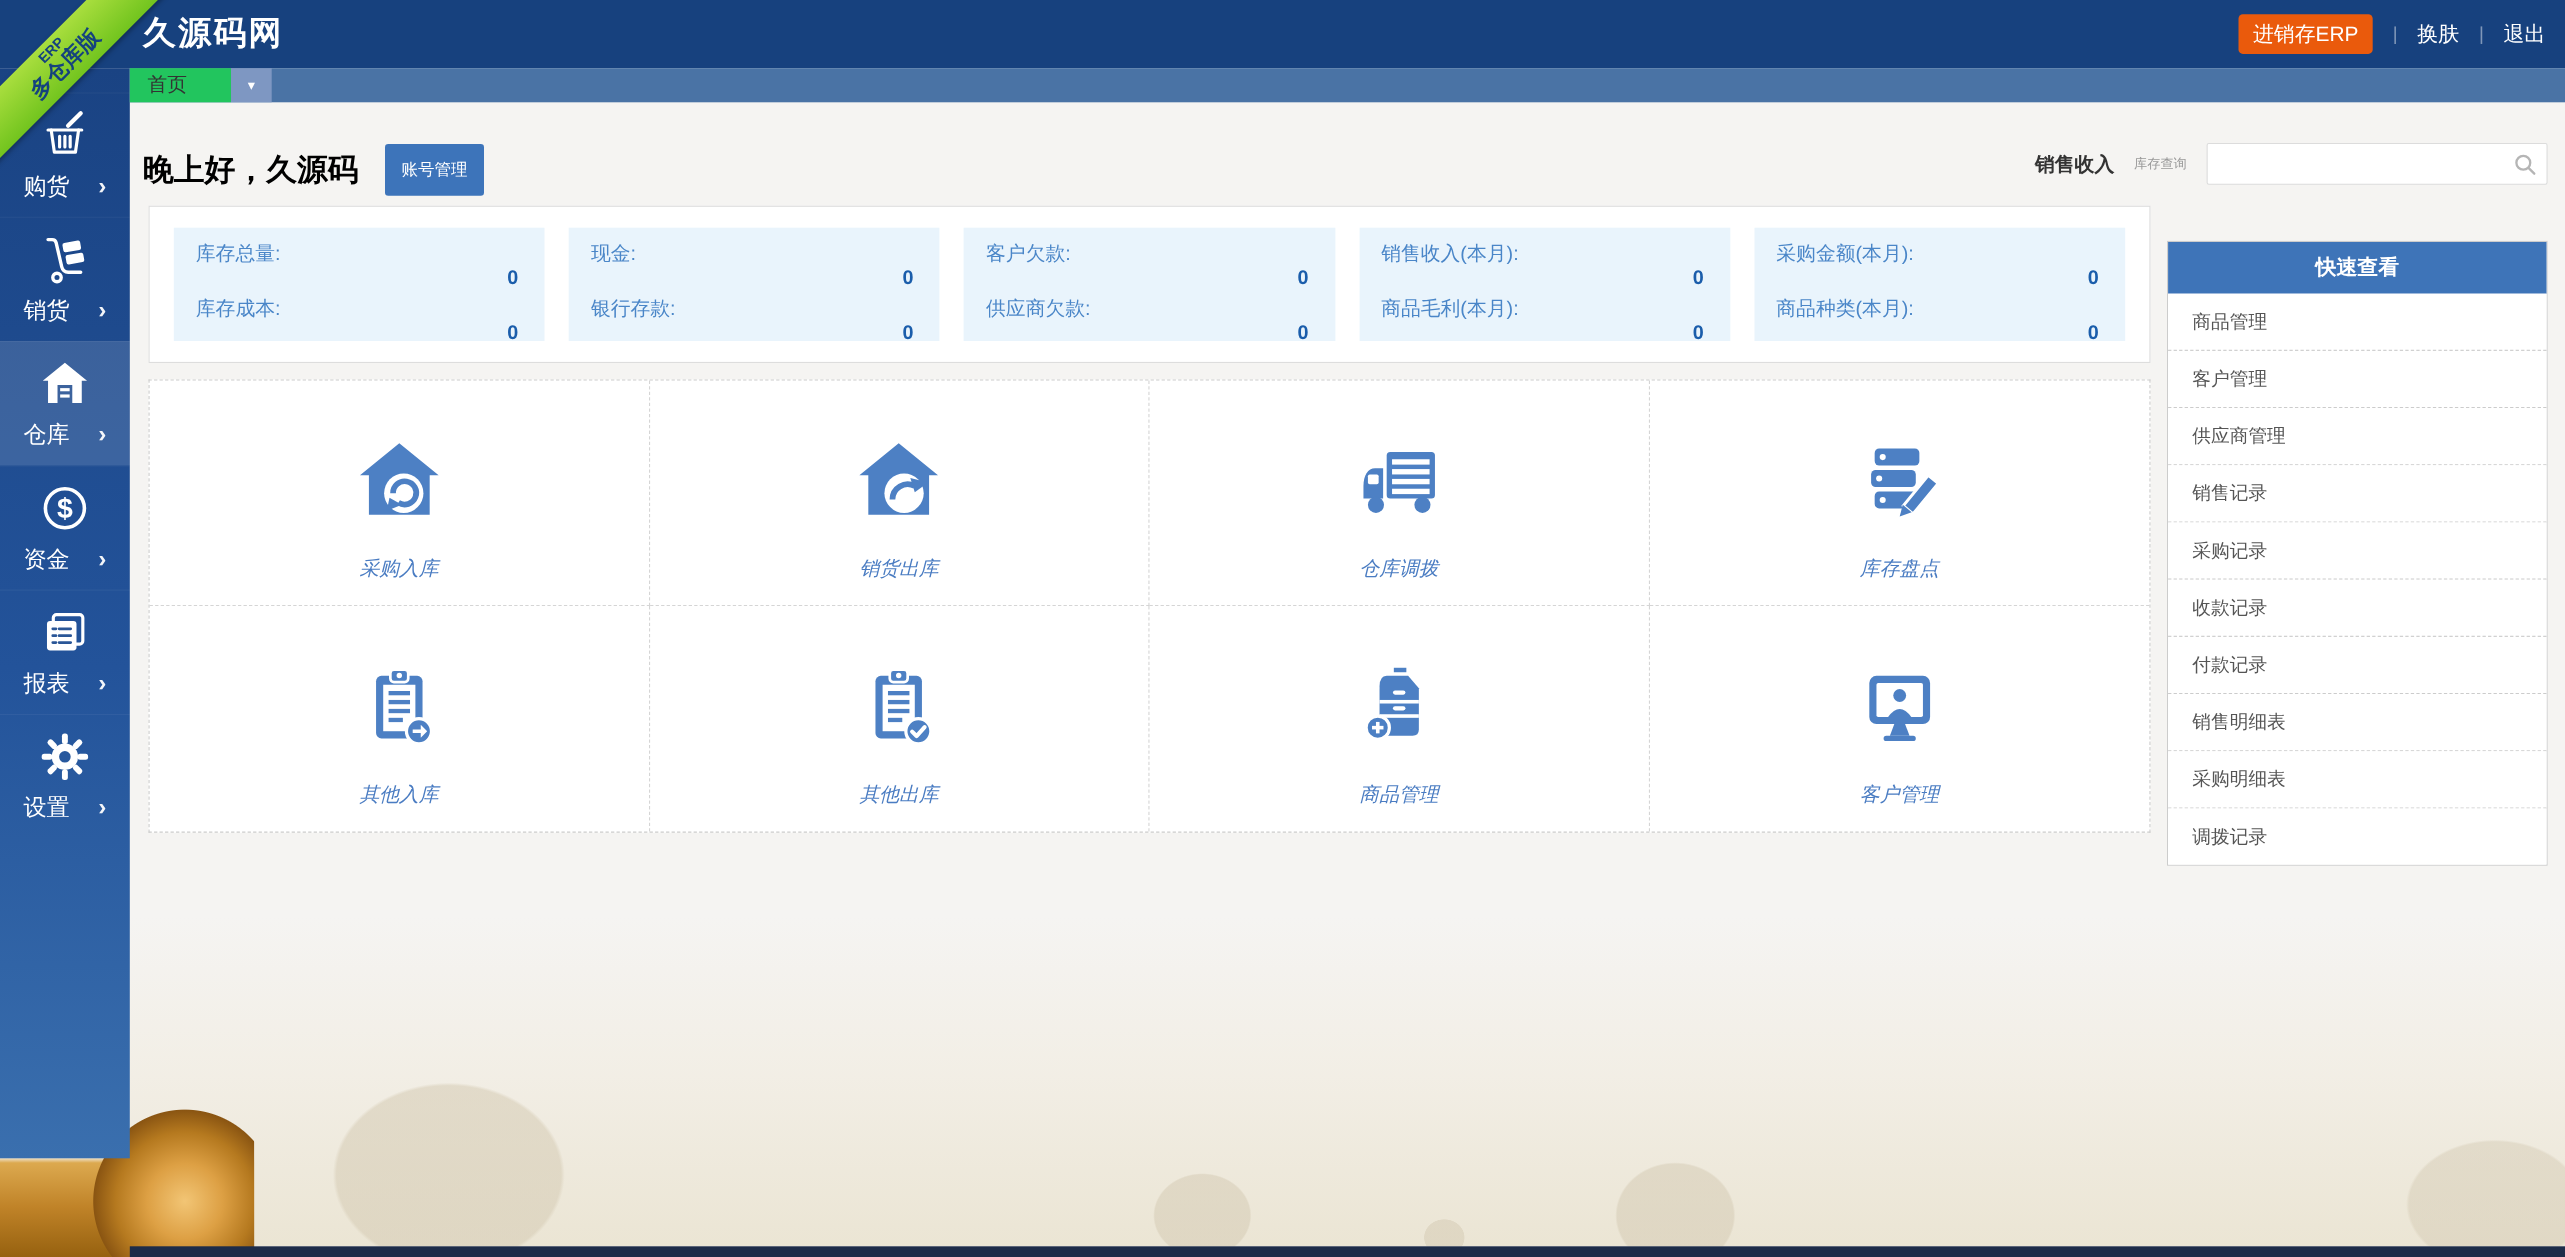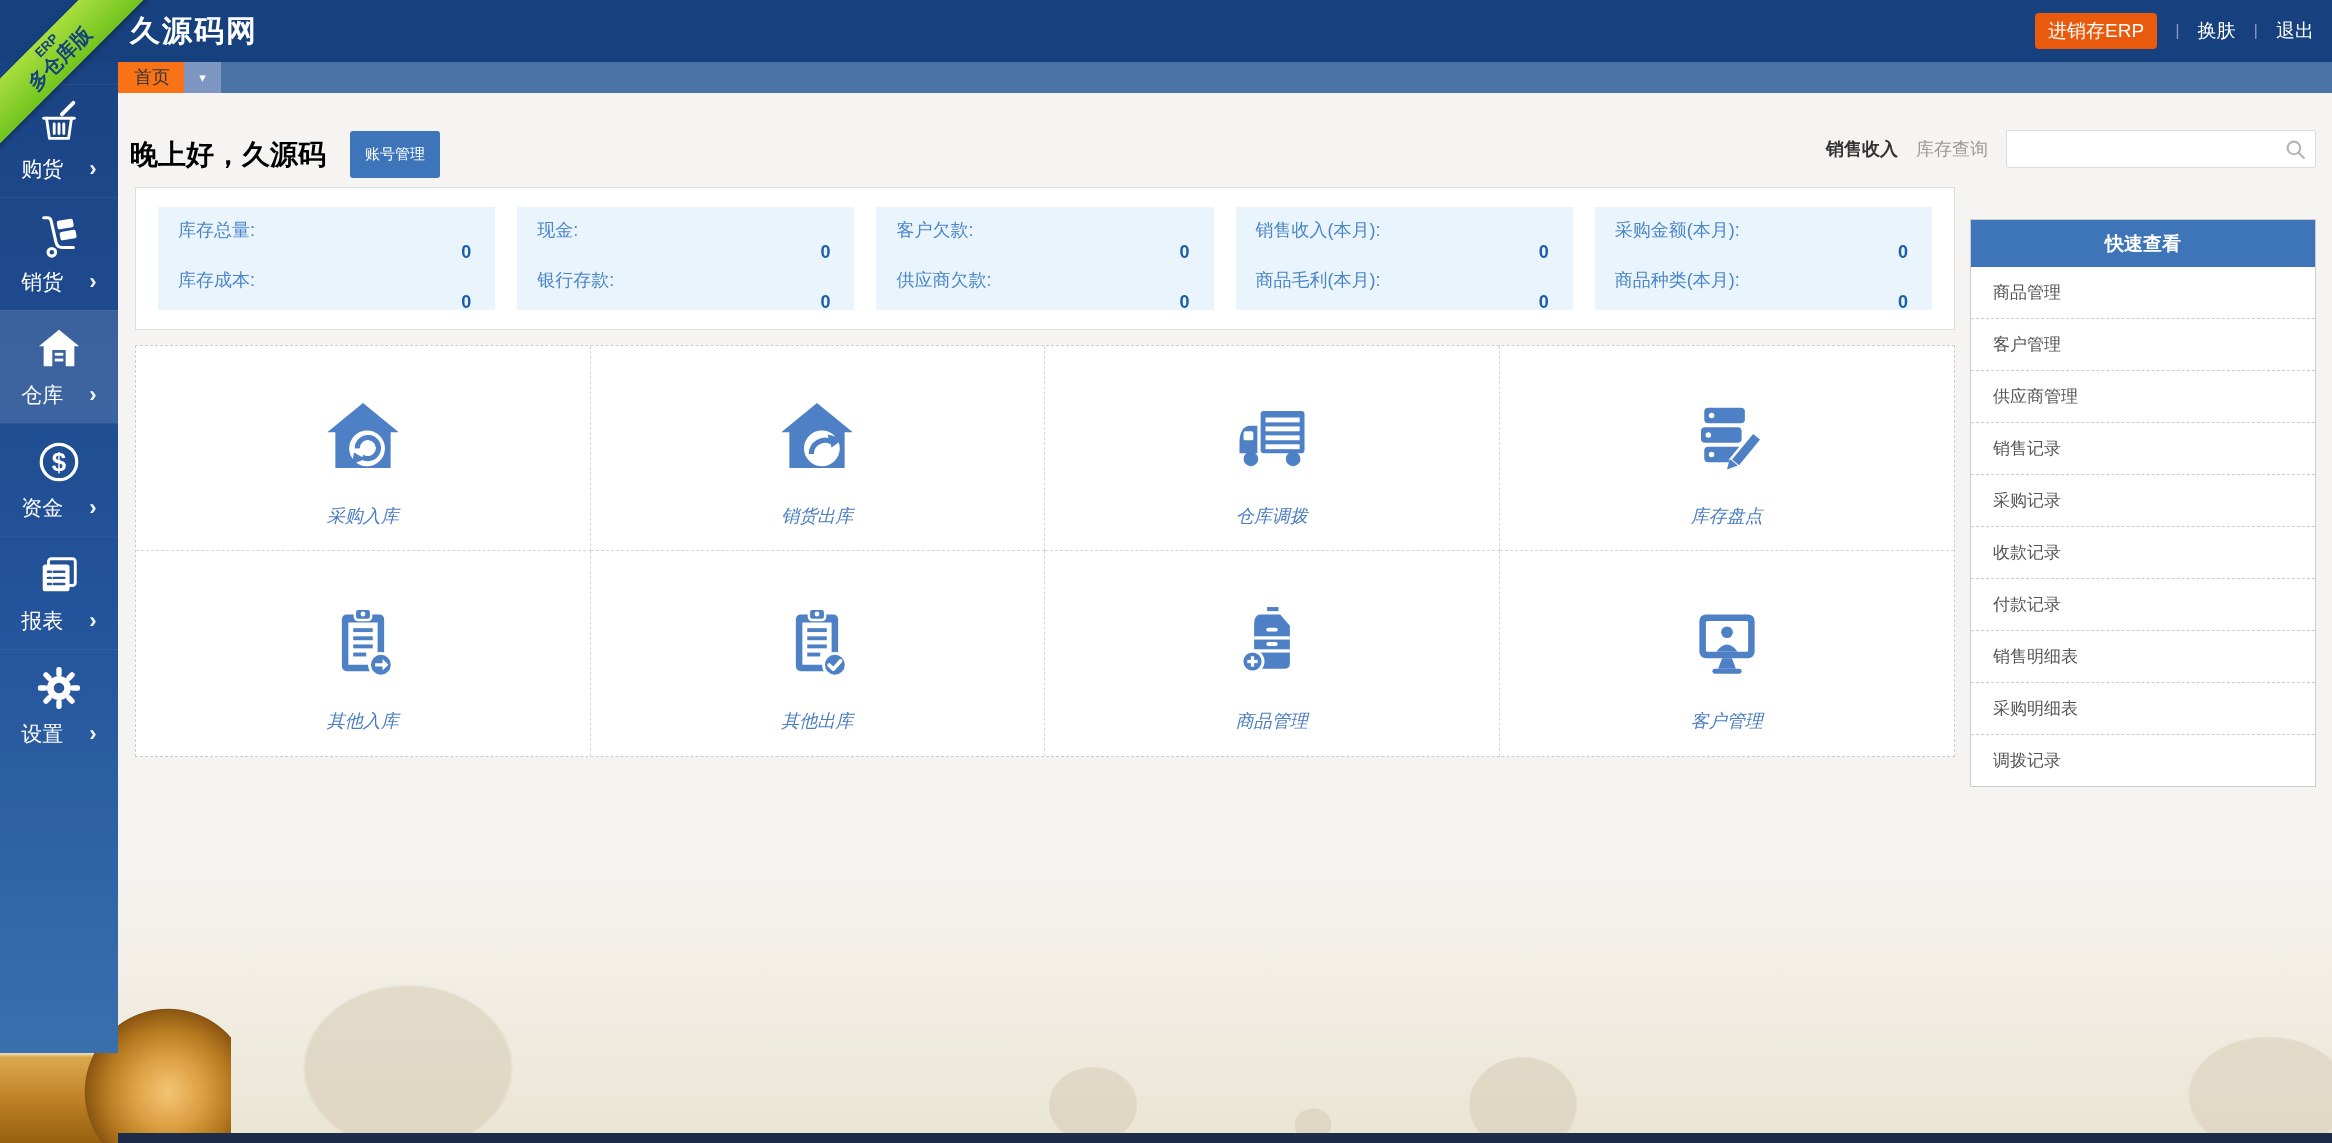--- a/index.html
+++ b/index.html
@@ -24,30 +24,30 @@
   .sidebar{position:absolute;left:0;top:62px;width:118px;height:991px;background:linear-gradient(180deg,#1a4383 0%,#23539a 55%,#3a6fae 100%);z-index:4;padding-top:22px;box-sizing:border-box;}
   .side-item{height:112px;display:flex;flex-direction:column;align-items:center;justify-content:center;gap:9px;cursor:pointer;border-top:1px solid rgba(255,255,255,.05);}
   .side-item.active{background:rgba(255,255,255,.13);}
   .side-item .lbl-row{display:flex;align-items:center;gap:26px;}
   .side-label{color:#fff;font-size:21px;}
   .side-chev{color:#fff;font-size:22px;line-height:18px;font-weight:bold;opacity:.95;}
   .side-icon svg{display:block;}
 
   
   .tabbar{position:absolute;left:118px;top:62px;right:0;height:31px;background:#4a73a5;z-index:5;display:flex;}
-  .tab-active{width:66px;background:#f97316;color:#333;font-size:18px;line-height:31px;padding-left:16px;box-sizing:border-box;cursor:pointer;}
+  .tab-active{width:92px;background:#22c55e;color:#333;font-size:18px;line-height:31px;padding-left:16px;box-sizing:border-box;cursor:pointer;}
   .tab-caret{width:37px;background:#7e97c2;color:#fff;text-align:center;line-height:31px;font-size:13px;cursor:pointer;}
 
   
   .greeting{position:absolute;left:130px;top:131px;display:flex;align-items:center;gap:24px;z-index:2;}
   .greet-text{font-size:28px;font-weight:bold;color:#000000;}
   .account-badge{background:#3d74ba;color:#fff;font-size:15px;padding:14px 15px;border-radius:3px;cursor:pointer;}
   .inv-toolbar{position:absolute;right:16px;top:130px;display:flex;align-items:center;gap:18px;z-index:2;}
   .inv-warning{font-size:18px;font-weight:bold;color:#333;cursor:pointer;}
-  .inv-query{font-size:18px;color:#999;cursor:pointer;}
+  .inv-query{font-size:12px;color:#999;cursor:pointer;}
   .searchbox{position:relative;width:310px;height:38px;background:#fff;border:1px solid #dcdcdc;border-radius:2px;box-sizing:border-box;}
   .searchbox input{position:absolute;left:10px;top:3px;width:260px;height:30px;border:none;outline:none;font-size:16px;background:transparent;}
   .search-ico{position:absolute;right:9px;top:8px;}
 
   
   .stats-panel{position:absolute;left:135px;top:187px;width:1820px;height:143px;background:#fff;border:1px solid #ddd;box-sizing:border-box;z-index:2;display:flex;gap:22px;padding:19px 22px;}
   .stat-card{flex:1;background:#e9f4fc;padding:12px 24px 8px 20px;box-sizing:border-box;}
   .stat-label{font-size:18px;color:#4a86c8;line-height:22px;}
   .stat-value{font-size:18px;font-weight:bold;color:#1a5dab;text-align:right;line-height:22px;margin-bottom:6px;}
 

